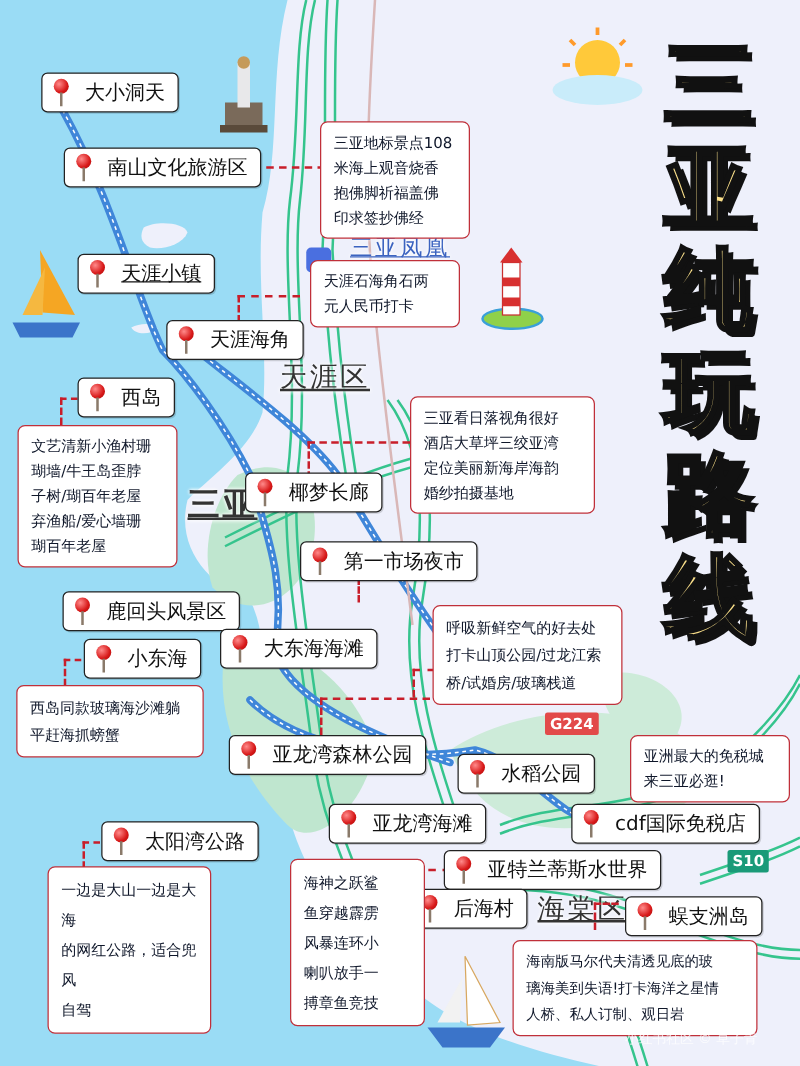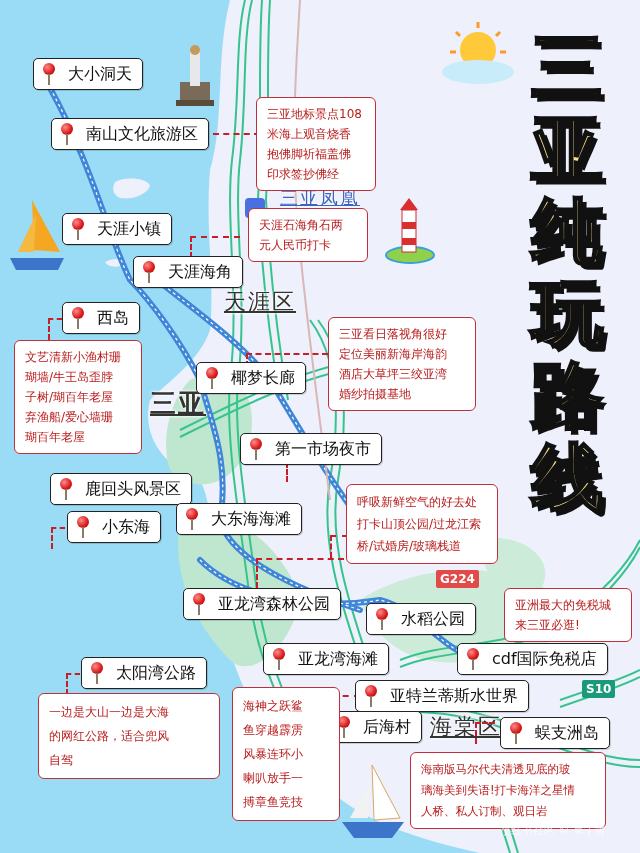--- a/index.html
+++ b/index.html
@@ -10,21 +10,21 @@
     position: absolute; height: 32px; background: #fff; border: 1.5px solid #222;
     border-radius: 5px; display: flex; align-items: center; padding: 0 10px 0 8px;
     font-size: 16px; color: #111; white-space: nowrap;
     box-shadow: 1px 1px 0 rgba(0,0,0,0.15);
   }
   .pin-icon { width: 14px; height: 22px; margin-right: 12px; position: relative; flex: none; }
   .pin-icon::before { content: ""; position: absolute; left: 1px; top: 0; width: 12px; height: 12px; border-radius: 50%; background: radial-gradient(circle at 35% 35%, #ff8a8a, #d71818 60%, #a60d0d); }
   .pin-icon::after { content: ""; position: absolute; left: 6px; top: 11px; width: 2px; height: 11px; background: #8a7a6a; }
   .note {
     position: absolute; background: #fff; border: 1.5px solid #c0303a; border-radius: 6px;
-    font-size: 12px; color: #b91c1c; line-height: 20px; padding: 6px 10px;
+    font-size: 12px; color: #0f172a; line-height: 20px; padding: 6px 10px;
   }
   .dash { position: absolute; border-color: #c81e2a; border-style: dashed; border-width: 0; }
   .dash.h { border-top-width: 2px; height: 0; }
   .dash.v { border-left-width: 2px; width: 0; }
   .district { position: absolute; font-size: 22px; color: #333; letter-spacing: 2px; text-shadow: 0 0 3px #fff, 0 0 3px #fff; text-decoration: underline; }
   .title-char {
     position: absolute; left: 522px; width: 90px; height: 78px; font-size: 72px; font-weight: bold;
     color: #fbe08a; text-align: center; line-height: 78px;
     -webkit-text-stroke: 2.5px #111;
     text-shadow: 5px 5px 0 #111;
@@ -157,33 +157,33 @@
   <div class="dash h" style="left:475px;top:722px;width:20px;"></div>
 
   <div class="pin-label" style="left:33px;top:58px;">
       <span class="pin-icon"></span>
       <span>大小洞天</span>
     </div>
   <div class="pin-label" style="left:51px;top:118px;">
       <span class="pin-icon"></span>
       <span>南山文化旅游区</span>
     </div>
-  <div class="pin-label" style="left:62px;top:213px;">
+  <div class="pin-label" style="left:62px;top:203px;text-decoration:underline;">
       <span class="pin-icon"></span>
       <span>天涯小镇</span>
     </div>
   <div class="pin-label" style="left:133px;top:256px;">
       <span class="pin-icon"></span>
       <span>天涯海角</span>
     </div>
   <div class="pin-label" style="left:62px;top:302px;">
       <span class="pin-icon"></span>
       <span>西岛</span>
     </div>
-  <div class="pin-label" style="left:196px;top:362px;font-family:Liberation Serif, serif;">
+  <div class="pin-label" style="left:196px;top:378px;font-family:Liberation Serif, serif;">
       <span class="pin-icon"></span>
       <span>椰梦长廊</span>
     </div>
   <div class="pin-label" style="left:240px;top:433px;">
       <span class="pin-icon"></span>
       <span>第一市场夜市</span>
     </div>
   <div class="pin-label" style="left:50px;top:473px;">
       <span class="pin-icon"></span>
       <span>鹿回头风景区</span>
@@ -241,34 +241,38 @@
   </div>
   <div class="note" style="left:14px;top:340px;width:128px;">
     <div>文艺清新小渔村珊</div>
     <div>瑚墙/牛王岛歪脖</div>
     <div>子树/瑚百年老屋</div>
     <div>弃渔船/爱心墙珊</div>
     <div>瑚百年老屋</div>
   </div>
   <div class="note" style="left:328px;top:317px;width:148px;">
     <div>三亚看日落视角很好</div>
+    <div>酒店大草坪三绞亚湾</div>
     <div>定位美丽新海岸海韵</div>
-    <div>酒店大草坪三绞亚湾</div>
     <div>婚纱拍摄基地</div>
+  </div>
+  <div class="note" style="left:13px;top:548px;width:150px;line-height:22px;">
+    <div>西岛同款玻璃海沙滩躺</div>
+    <div>平赶海抓螃蟹</div>
   </div>
   <div class="note" style="left:346px;top:484px;width:152px;line-height:22px;">
     <div>呼吸新鲜空气的好去处</div>
     <div>打卡山顶公园/过龙江索</div>
     <div>桥/试婚房/玻璃栈道</div>
   </div>
   <div class="note" style="left:504px;top:588px;width:128px;">
     <div>亚洲最大的免税城</div>
     <div>来三亚必逛!</div>
   </div>
-  <div class="note" style="left:38px;top:693px;width:182px;line-height:24px;">
+  <div class="note" style="left:38px;top:693px;width:131px;line-height:24px;">
     <div>一边是大山一边是大海</div>
     <div>的网红公路，适合兜风</div>
     <div>自驾</div>
   </div>
   <div class="note" style="left:232px;top:687px;width:108px;line-height:24px;">
     <div>海神之跃鲨</div>
     <div>鱼穿越霹雳</div>
     <div>风暴连环小</div>
     <div>喇叭放手一</div>
     <div>搏章鱼竞技</div>

